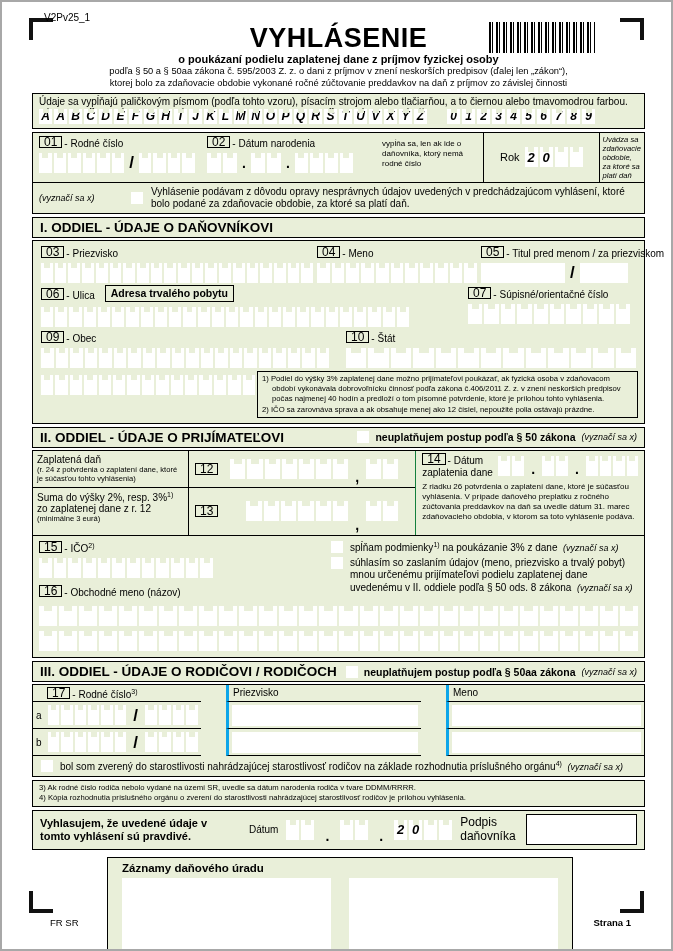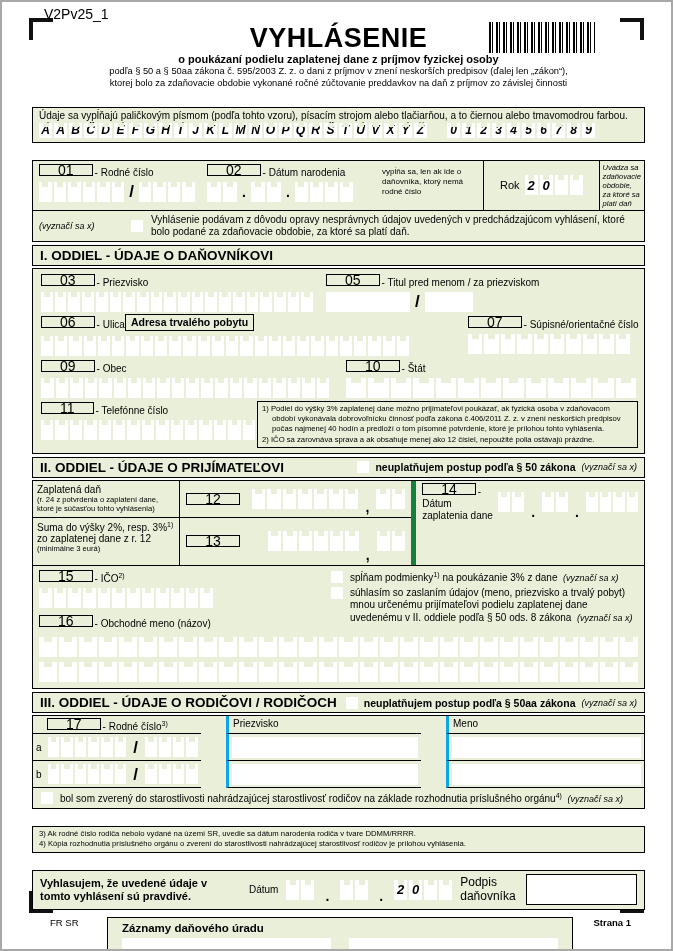--- a/index.html
+++ b/index.html
@@ -9,46 +9,46 @@
         border:2px solid #a8a8a8; overflow:hidden;}
   .content{position:absolute; left:30px; right:26px; top:12px;}
 
   
   .corner{position:absolute; width:24px; height:22px; border:0 solid #111;}
   .c-tl{left:27px; top:16px; border-top-width:4px; border-left-width:4px;}
   .c-tr{right:27px; top:16px; border-top-width:4px; border-right-width:4px;}
   .c-bl{left:27px; top:889px; border-bottom-width:4px; border-left-width:4px;}
   .c-br{right:27px; top:889px; border-bottom-width:4px; border-right-width:4px;}
 
-  .form-code{position:absolute; left:42px; top:4px; font-size:14px;}
+  .form-code{position:absolute; left:42px; top:10px; font-size:10px;}
   .barcode{position:absolute; right:76px; top:20px; width:106px; height:31px;
     background:repeating-linear-gradient(90deg,#000 0 2px,#fff 2px 3px,#000 3px 4px,#fff 4px 7px,#000 7px 9px,#fff 9px 10px,#000 10px 11px,#fff 11px 14px);}
 
   .head{ text-align:center; margin-top:10px;}
   .title{font-size:27px; font-weight:bold; letter-spacing:.5px; line-height:1.05;}
   .subtitle{font-size:11px; font-weight:bold; margin-top:1px;}
   .law{font-size:9.3px; line-height:1.3;}
 
   .box{background:var(--bg); border:1.5px solid #000;}
-  .mt{margin-top:17px;}
+  .mt{margin-top:3px;}
 
   
   .instr{padding:2px 6px 4px;}
   .instr-text{font-size:10px;}
   .samples{display:flex; align-items:flex-end; margin-top:2px;}
   .samples-group{display:flex; gap:2px;}
   .digit-gap{margin-left:20px;}
   .sample-cell{width:13px; height:15px; background:#fff; position:relative;
     display:inline-flex; align-items:center; justify-content:center;
     font-style:italic; font-weight:bold; font-size:12px;}
   .sample-cell::after{content:""; position:absolute; left:27%; right:27%; top:0; height:4px; background:var(--bg);}
 
   
-  .chip{display:inline-block; border:1px solid #000; font-size:14px; line-height:10px;
-        padding:0 18px; vertical-align:1px; margin-right:2px;}
+  .chip{display:inline-block; border:1px solid #000; font-size:12px; line-height:10px;
+        padding:0 4px; vertical-align:1px; margin-right:2px;}
   .flabel{font-size:10px; line-height:13px; white-space:nowrap;}
   .small-after{font-size:10px;}
   .comb{display:flex; gap:2px; height:20px;}
   .cell{flex:1; background:#fff; position:relative;}
   .cell::after{content:""; position:absolute; left:26%; right:26%; top:0; height:5px; background:var(--bg);}
   .cell.pre{display:flex; align-items:center; justify-content:center;
     font-style:italic; font-weight:bold; font-size:13px;}
   .sep{font-weight:bold; font-size:14px; line-height:20px; margin:0 3px; align-self:flex-end;}
   .sep.slash{font-size:17px;}
   .cb{width:12px; height:12px; background:#fff; display:inline-block; flex:none;}
@@ -73,32 +73,32 @@
   .secbar{display:flex; align-items:center; padding:2px 7px; margin-top:3px;}
   .sectitle{font-size:13.5px; font-weight:bold;}
   .optout{margin-left:auto; display:flex; align-items:center; gap:6px;}
   .optout b{font-size:10.5px;}
 
   
   .s1{padding:2px 6px 5px;}
   .frow{display:flex; margin-top:2px;}
   .fcol{padding:1px 2px;}
   .addr-box{display:inline-block; border:1.5px solid #000; font-weight:bold; font-size:10.5px;
-            padding:1px 5px; margin-left:0; background:var(--bg); position:relative; top:-2px;}
+            padding:1px 5px; margin-left:10px; background:var(--bg); position:relative; top:-2px;}
   .fnbox{border:1px solid #000; font-size:7.7px; line-height:1.32; padding:2px 4px; background:var(--bg);}
   .fnbox p{padding-left:10px; text-indent:-10px;}
 
   
   .s2top{display:flex; border-bottom:1px solid #000;}
   .s2labels{width:162px; border-right:1px solid #000; font-size:10px;}
   .s2l{padding:3px 4px;}
   .s2l .sub{font-size:7.6px; line-height:1.2;}
   .r1h{height:37px; border-bottom:1px solid #000;}
   .r2h{height:47px;}
-  .s2fields{width:236px; border-right:5px solid #15803d;}
+  .s2fields{width:236px; border-right:1px solid #15803d;}
   .s2f{display:flex; align-items:center; padding:0 6px; gap:4px;}
   .s2right{flex:1; padding:2px 6px; font-size:8px; line-height:1.25;}
   .f14row{display:flex; gap:4px; align-items:center;}
   .f14lab{width:72px; font-size:10px; line-height:12px;}
   .s2bottom{display:flex; padding:3px 6px 0;}
   .s2bl{width:292px;}
   .s2br{flex:1; font-size:10px;}
   .chkline{display:flex; gap:7px; margin:2px 0; line-height:1.25;}
   .s2wide{padding:2px 6px 6px;}
   .comb.stretch{width:100%; margin-top:5px;}
@@ -281,20 +281,36 @@
               <span class="cell"></span>
               <span class="cell"></span>
               <span class="cell"></span>
               <span class="cell"></span>
               <span class="cell"></span>
               <span class="cell"></span>
               <span class="cell"></span>
               <span class="cell"></span>
             </div>
         </div>
+        <div class="fcol" style="width:175px">
+          <div class="flabel"><span class="chip">04</span><span>- Meno</span></div>
+          <div class="comb comb-m" style="width:160px">
+              <span class="cell"></span>
+              <span class="cell"></span>
+              <span class="cell"></span>
+              <span class="cell"></span>
+              <span class="cell"></span>
+              <span class="cell"></span>
+              <span class="cell"></span>
+              <span class="cell"></span>
+              <span class="cell"></span>
+              <span class="cell"></span>
+              <span class="cell"></span>
+            </div>
+        </div>
         <div class="fcol" style="flex:1">
           <div class="flabel"><span class="chip">05</span><span>- Titul</span> <span class="small-after">pred menom / za priezviskom</span></div>
           <div class="comb comb-m">
             <span class="wbox" style="width:84px;height:20px"></span>
             <span class="sep slash">/</span>
             <span class="wbox" style="width:48px;height:20px"></span>
           </div>
         </div>
       </div>
       <div class="frow">
@@ -385,21 +401,20 @@
               <span class="cell"></span>
               <span class="cell"></span>
               <span class="cell"></span>
               <span class="cell"></span>
               <span class="cell"></span>
             </div>
         </div>
       </div>
       <div class="frow" style="align-items:flex-start">
         <div class="fcol" style="flex:1">
-          <div class="flabel"><span class="chip">11</span><span>- Telefónne číslo</span></div>
           <div class="comb comb-m" style="width:214px">
               <span class="cell"></span>
               <span class="cell"></span>
               <span class="cell"></span>
               <span class="cell"></span>
               <span class="cell"></span>
               <span class="cell"></span>
               <span class="cell"></span>
               <span class="cell"></span>
               <span class="cell"></span>
@@ -487,20 +502,21 @@
                 <span class="cell"></span>
               </span>
             <span class="sep">.</span>
             <span class="comb" style="width:52px">
                 <span class="cell"></span>
                 <span class="cell"></span>
                 <span class="cell"></span>
                 <span class="cell"></span>
               </span>
           </div>
+          <div style="margin-top:3px">Z riadku 26 potvrdenia o zaplatení dane, ktoré je súčasťou vyhlásenia. V prípade daňového preplatku z ročného zúčtovania preddavkov na daň sa uvedie dátum 31. marec zdaňovacieho obdobia, v ktorom sa toto vyhlásenie podáva.</div>
         </div>
       </div>
       <div class="s2bottom">
         <div class="s2bl">
           <div class="flabel"><span class="chip">15</span><span>- IČO</span><sup>2)</sup></div>
           <div class="comb comb-m" style="width:174px">
               <span class="cell"></span>
               <span class="cell"></span>
               <span class="cell"></span>
               <span class="cell"></span>

